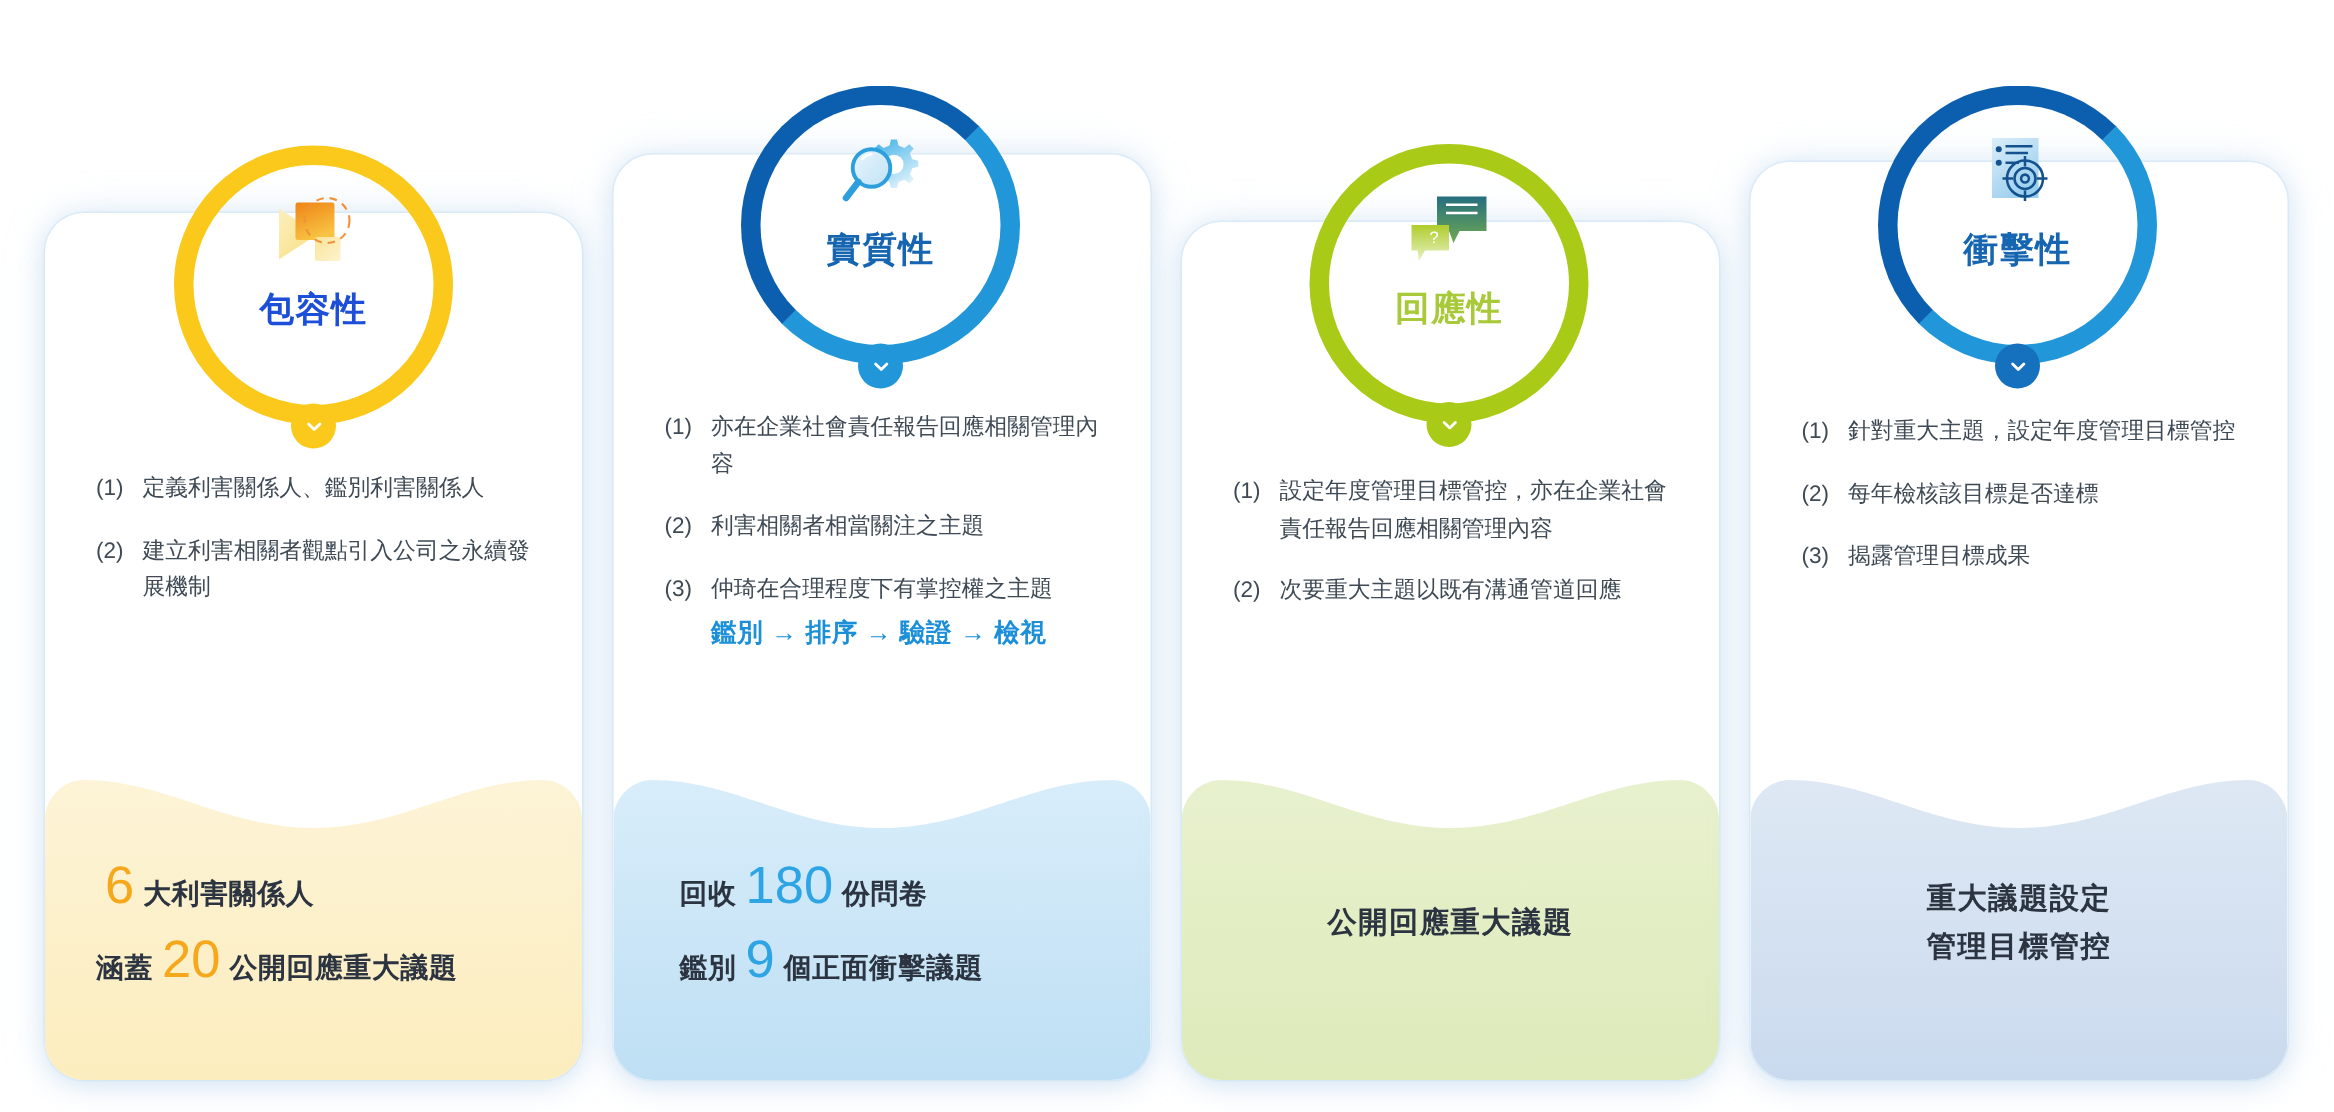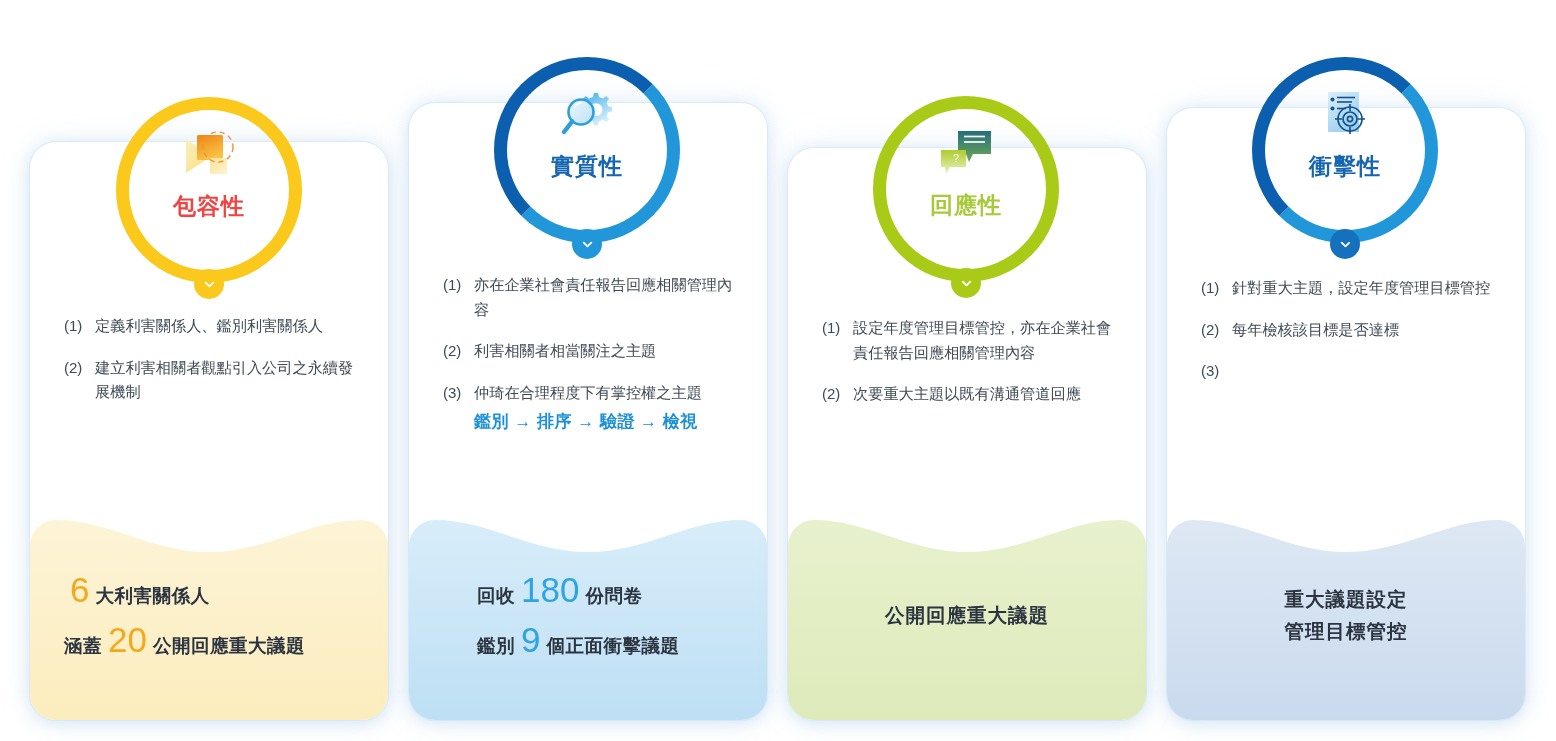--- a/index.html
+++ b/index.html
@@ -217,40 +217,40 @@
             <stop offset="0" stop-color="#FAE39A"></stop>
               <stop offset="1" stop-color="#FDF3CE"></stop>
           </linearGradient>
         </defs>
         <path d="M10,12 L10,46 L36,29 Z" fill="url(#icA)"></path>
         <rect x="21" y="8" width="26" height="25" rx="1.5" fill="url(#icB)"></rect>
         <rect x="34" y="31" width="17" height="16" rx="1.5" fill="url(#icC)"></rect>
         <circle cx="42" cy="20" r="15" fill="none" stroke="#F0913B" stroke-width="1.4" stroke-dasharray="5 4"></circle>
       </svg>
     </div>
-    <div class="ring-label" style="color:#ef4444;">包容性</div>
+    <div class="ring-label" style="color:#1d4ed8;">包容性</div>
     <div class="ring-badge" style="background:#FBC91B;">
       <svg viewBox="0 0 24 24" width="15" height="15">
           <path d="M6 9 L12 15 L18 9" fill="none" stroke="#fff" stroke-width="3" stroke-linecap="round" stroke-linejoin="round"></path>
         </svg>
     </div>
   </div>
 
   <div class="card" style="left:409px; top:103px; width:358px; height:617px;">
     <div class="footer">
       <svg viewBox="0 0 358 218" preserveAspectRatio="none">
         <defs>
           <linearGradient id="gBl" x1="0" y1="0" x2="0" y2="1">
             <stop offset="0" stop-color="#D8EDFA"></stop>
             <stop offset="1" stop-color="#BEDFF4"></stop>
           </linearGradient>
         </defs>
         <path d="M0,44 C0,30 12,18 26,18 C80,18 120,50 179,50 C238,50 278,18 332,18 C346,18 358,30 358,44 L358,218 L0,218 Z" fill="url(#gBl)"></path>
       </svg>
-      <div class="footer-content" style="padding-left:68px;text-align:right;">
+      <div class="footer-content" style="padding-left:44px;text-align:right;">
         <div class="stat-line">
           <span class="stat-txt">回收</span>
           <span class="stat-num" style="color:#2DA4E3">180</span>
           <span class="stat-txt">份問卷</span>
         </div>
         <div class="stat-line">
           <span class="stat-txt">鑑別</span>
           <span class="stat-num" style="color:#2DA4E3">9</span>
           <span class="stat-txt">個正面衝擊議題</span>
         </div>
@@ -380,20 +380,21 @@
       <div class="bullet-row">
         <span class="bullet-num">(1)</span>
         <span class="bullet-text">針對重大主題，設定年度管理目標管控</span>
       </div>
       <div class="bullet-row">
         <span class="bullet-num">(2)</span>
         <span class="bullet-text">每年檢核該目標是否達標</span>
       </div>
       <div class="bullet-row">
         <span class="bullet-num">(3)</span>
+        <span class="bullet-text">揭露管理目標成果</span>
       </div>
     </div>
   </div>
 
   <div class="ring-wrap" style="left:1252px; top:57px;">
     <div class="ring" style="border-color:#0B5FAE #2196D9 #2196D9 #0B5FAE;"></div>
     <div class="ring-icon">
       <svg viewBox="0 0 66 58" width="66" height="58">
         <defs>
           <linearGradient id="docG" x1="0" y1="0" x2="0.6" y2="1">

